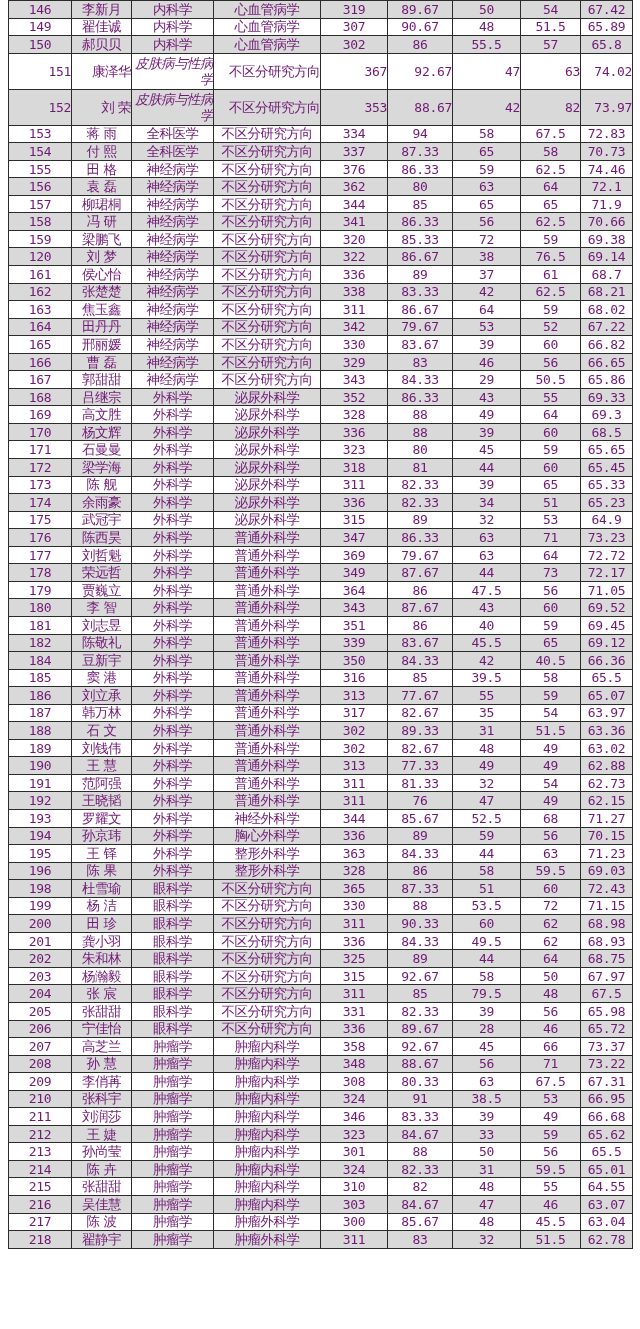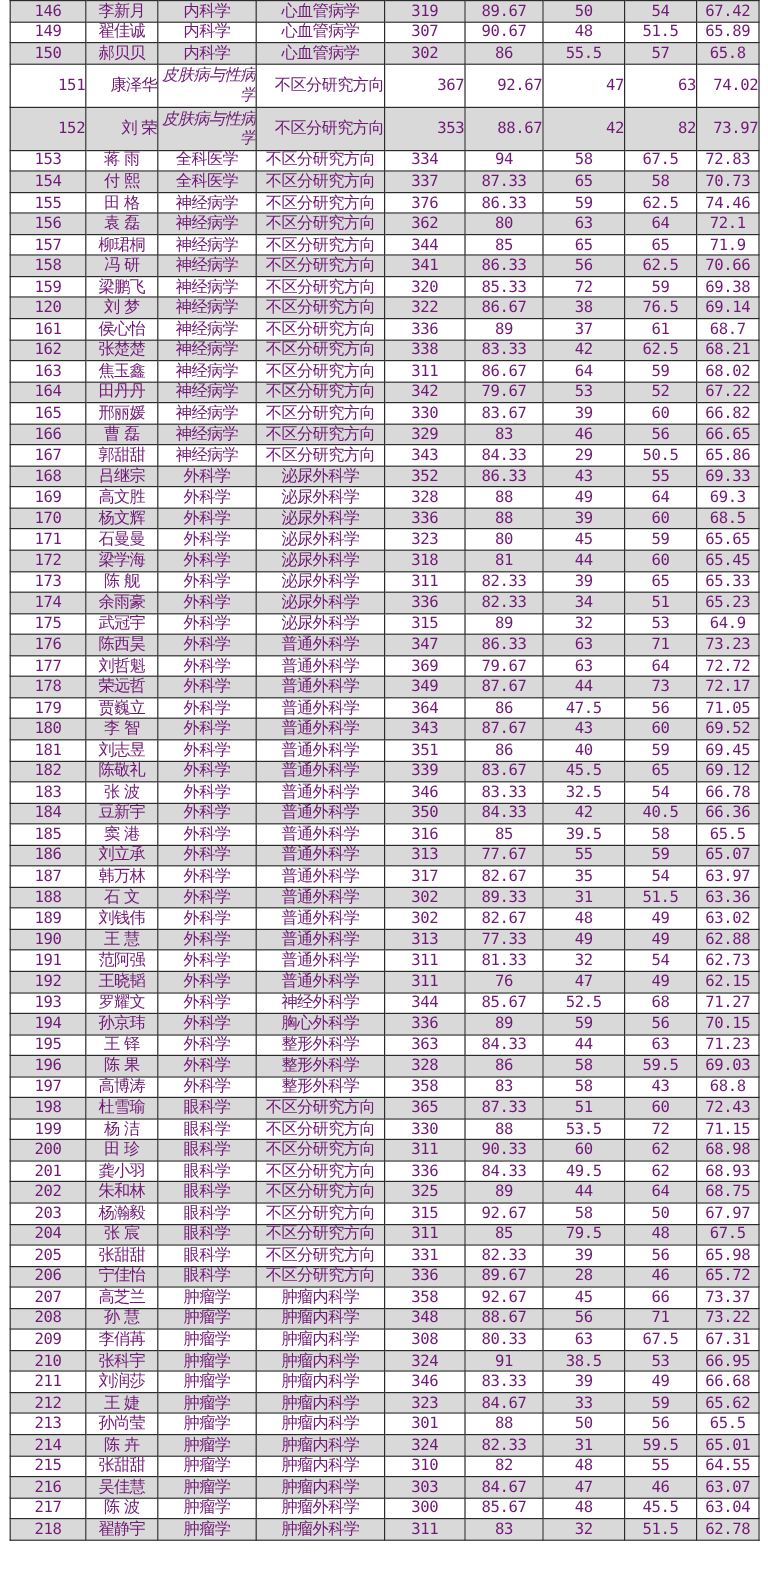--- a/index.html
+++ b/index.html
@@ -427,31 +427,20 @@
         <td class="num">182</td>
         <td class="cjk">陈敬礼</td>
         <td class="cjk">外科学</td>
         <td class="cjk">普通外科学</td>
         <td class="num">339</td>
         <td class="num">83.67</td>
         <td class="num">45.5</td>
         <td class="num">65</td>
         <td class="num">69.12</td>
       </tr>
-      <tr class="plain">
-        <td class="num">183</td>
-        <td class="cjk">张 波</td>
-        <td class="cjk">外科学</td>
-        <td class="cjk">普通外科学</td>
-        <td class="num">346</td>
-        <td class="num">83.33</td>
-        <td class="num">32.5</td>
-        <td class="num">54</td>
-        <td class="num">66.78</td>
-      </tr>
       <tr class="shade">
         <td class="num">184</td>
         <td class="cjk">豆新宇</td>
         <td class="cjk">外科学</td>
         <td class="cjk">普通外科学</td>
         <td class="num">350</td>
         <td class="num">84.33</td>
         <td class="num">42</td>
         <td class="num">40.5</td>
         <td class="num">66.36</td>
@@ -581,31 +570,20 @@
         <td class="num">196</td>
         <td class="cjk">陈 果</td>
         <td class="cjk">外科学</td>
         <td class="cjk">整形外科学</td>
         <td class="num">328</td>
         <td class="num">86</td>
         <td class="num">58</td>
         <td class="num">59.5</td>
         <td class="num">69.03</td>
       </tr>
-      <tr class="plain">
-        <td class="num">197</td>
-        <td class="cjk">高博涛</td>
-        <td class="cjk">外科学</td>
-        <td class="cjk">整形外科学</td>
-        <td class="num">358</td>
-        <td class="num">83</td>
-        <td class="num">58</td>
-        <td class="num">43</td>
-        <td class="num">68.8</td>
-      </tr>
       <tr class="shade">
         <td class="num">198</td>
         <td class="cjk">杜雪瑜</td>
         <td class="cjk">眼科学</td>
         <td class="cjk">不区分研究方向</td>
         <td class="num">365</td>
         <td class="num">87.33</td>
         <td class="num">51</td>
         <td class="num">60</td>
         <td class="num">72.43</td>

